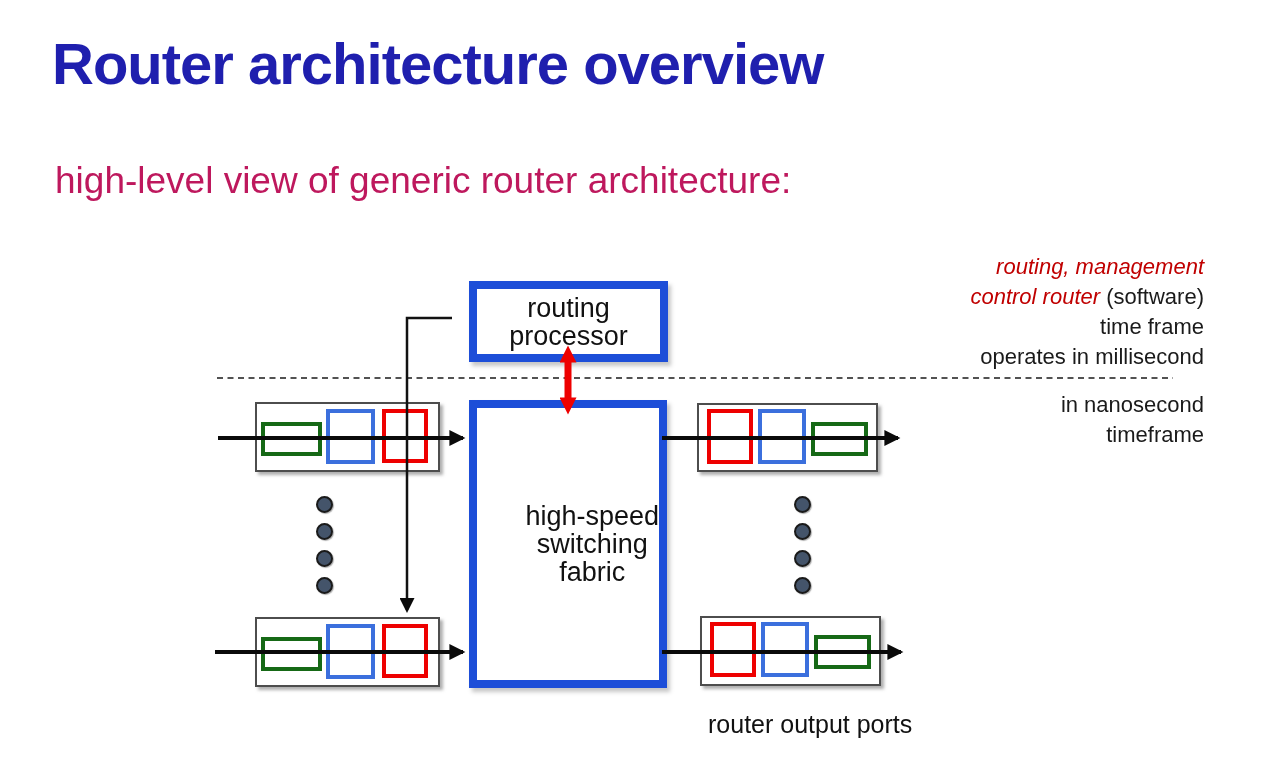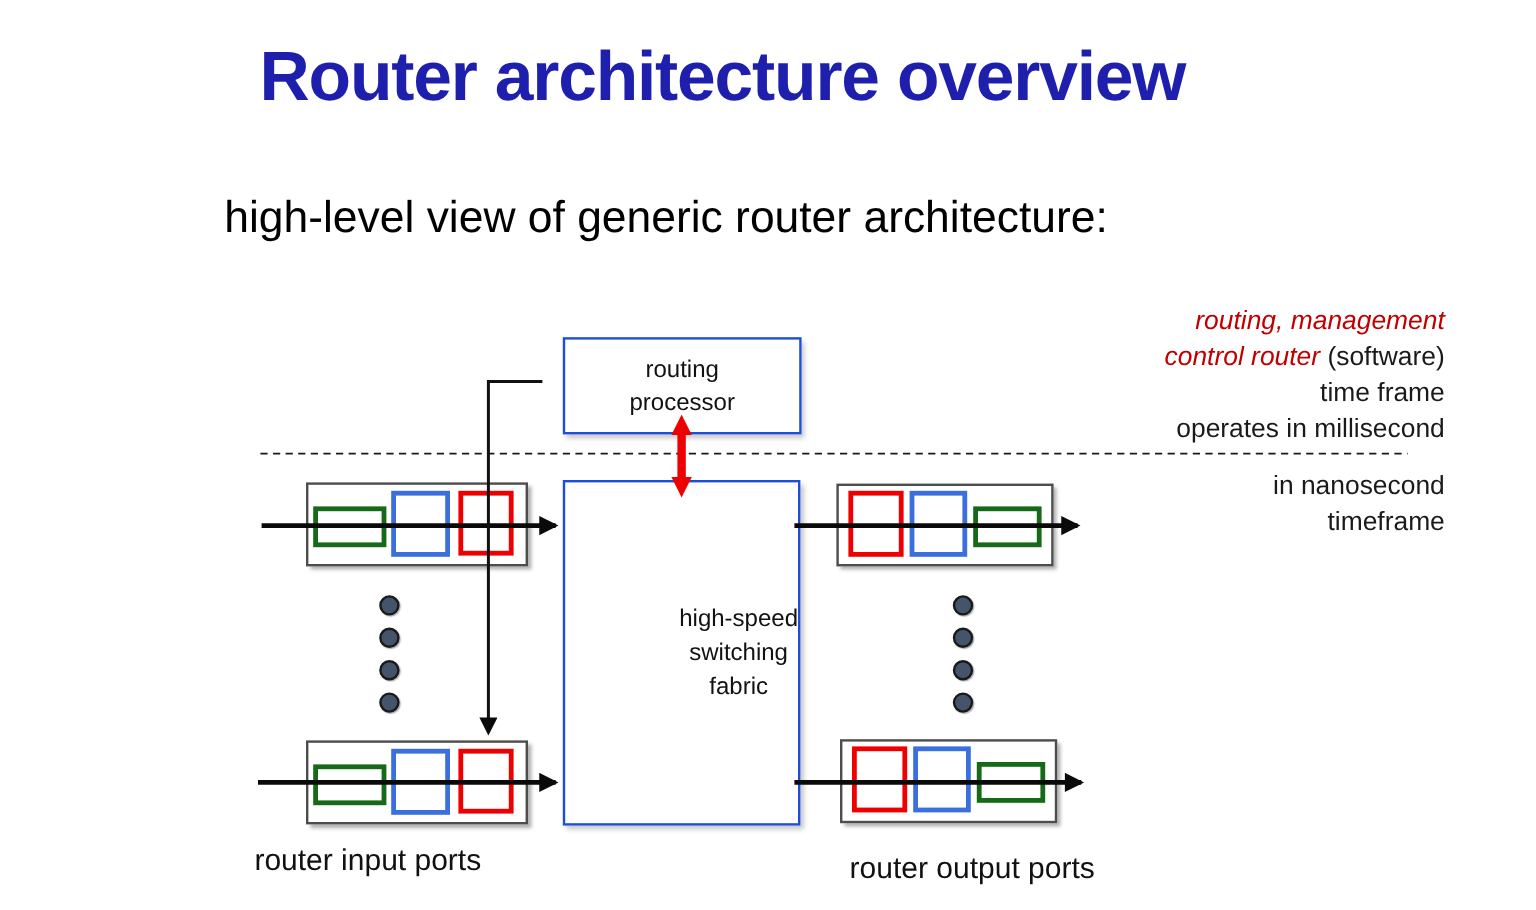--- a/index.html
+++ b/index.html
@@ -1,34 +1,34 @@
 <!DOCTYPE html>
 <html><head>
 <meta charset="utf-8">
 <style>
   html,body{margin:0;padding:0;background:#ffffff;}
   .slide{
     position:relative;width:1280px;height:758px;overflow:hidden;background:#ffffff;
     font-family:"Liberation Sans","DejaVu Sans",sans-serif;
   }
-  .abs{position:absolute;text-align:center;}
+  .abs{position:absolute;}
 
   .title{
     left:52px;top:30px;width:1100px;
     font-size:58px;font-weight:bold;color:#1f1fae;letter-spacing:-1px;
   }
   .subtitle{
     left:55px;top:160px;width:1000px;
-    font-size:37px;color:#000000;
+    font-size:37px;color:#be185d;
   }
 
   .redbox{
-    background:#ffffff;border:2px solid #1d4ed8;box-sizing:border-box;
+    background:#ffffff;border:8px solid #1d4ed8;box-sizing:border-box;
     display:flex;align-items:center;justify-content:center;text-align:center;
-    font-size:20px;line-height:28px;color:#111;white-space:pre-line;
+    font-size:27px;line-height:28px;color:#111;white-space:pre-line;
     box-shadow:3px 4px 4px rgba(130,130,130,.45);
   }
   .proc{left:469px;top:281px;width:199px;height:81px;}
   .fabric{left:469px;top:400px;width:198px;height:288px;justify-content:flex-end;}
 
   .port{
     background:#ffffff;border:2px solid #4d4d4d;box-sizing:border-box;
     box-shadow:3px 3px 3px rgba(110,110,110,.55);
   }
   .port-in-top{left:255px;top:402px;width:185px;height:70px;}
@@ -110,21 +110,20 @@
 
   <div class="abs dot" style="left:316px;top:496px;"></div>
   <div class="abs dot" style="left:316px;top:523px;"></div>
   <div class="abs dot" style="left:316px;top:550px;"></div>
   <div class="abs dot" style="left:316px;top:577px;"></div>
   <div class="abs dot" style="left:794px;top:496px;"></div>
   <div class="abs dot" style="left:794px;top:523px;"></div>
   <div class="abs dot" style="left:794px;top:550px;"></div>
   <div class="abs dot" style="left:794px;top:577px;"></div>
 
-  <div class="abs portlabel lbl-in">router input ports</div>
   <div class="abs portlabel lbl-out">router output ports</div>
 
   <div class="abs note note1">
     <div><span class="em">routing, management</span></div>
     <div>
       <span class="em">control router</span><span> (software)</span>
     </div>
     <div>time frame</div>
     <div>operates in millisecond</div>
   </div>

